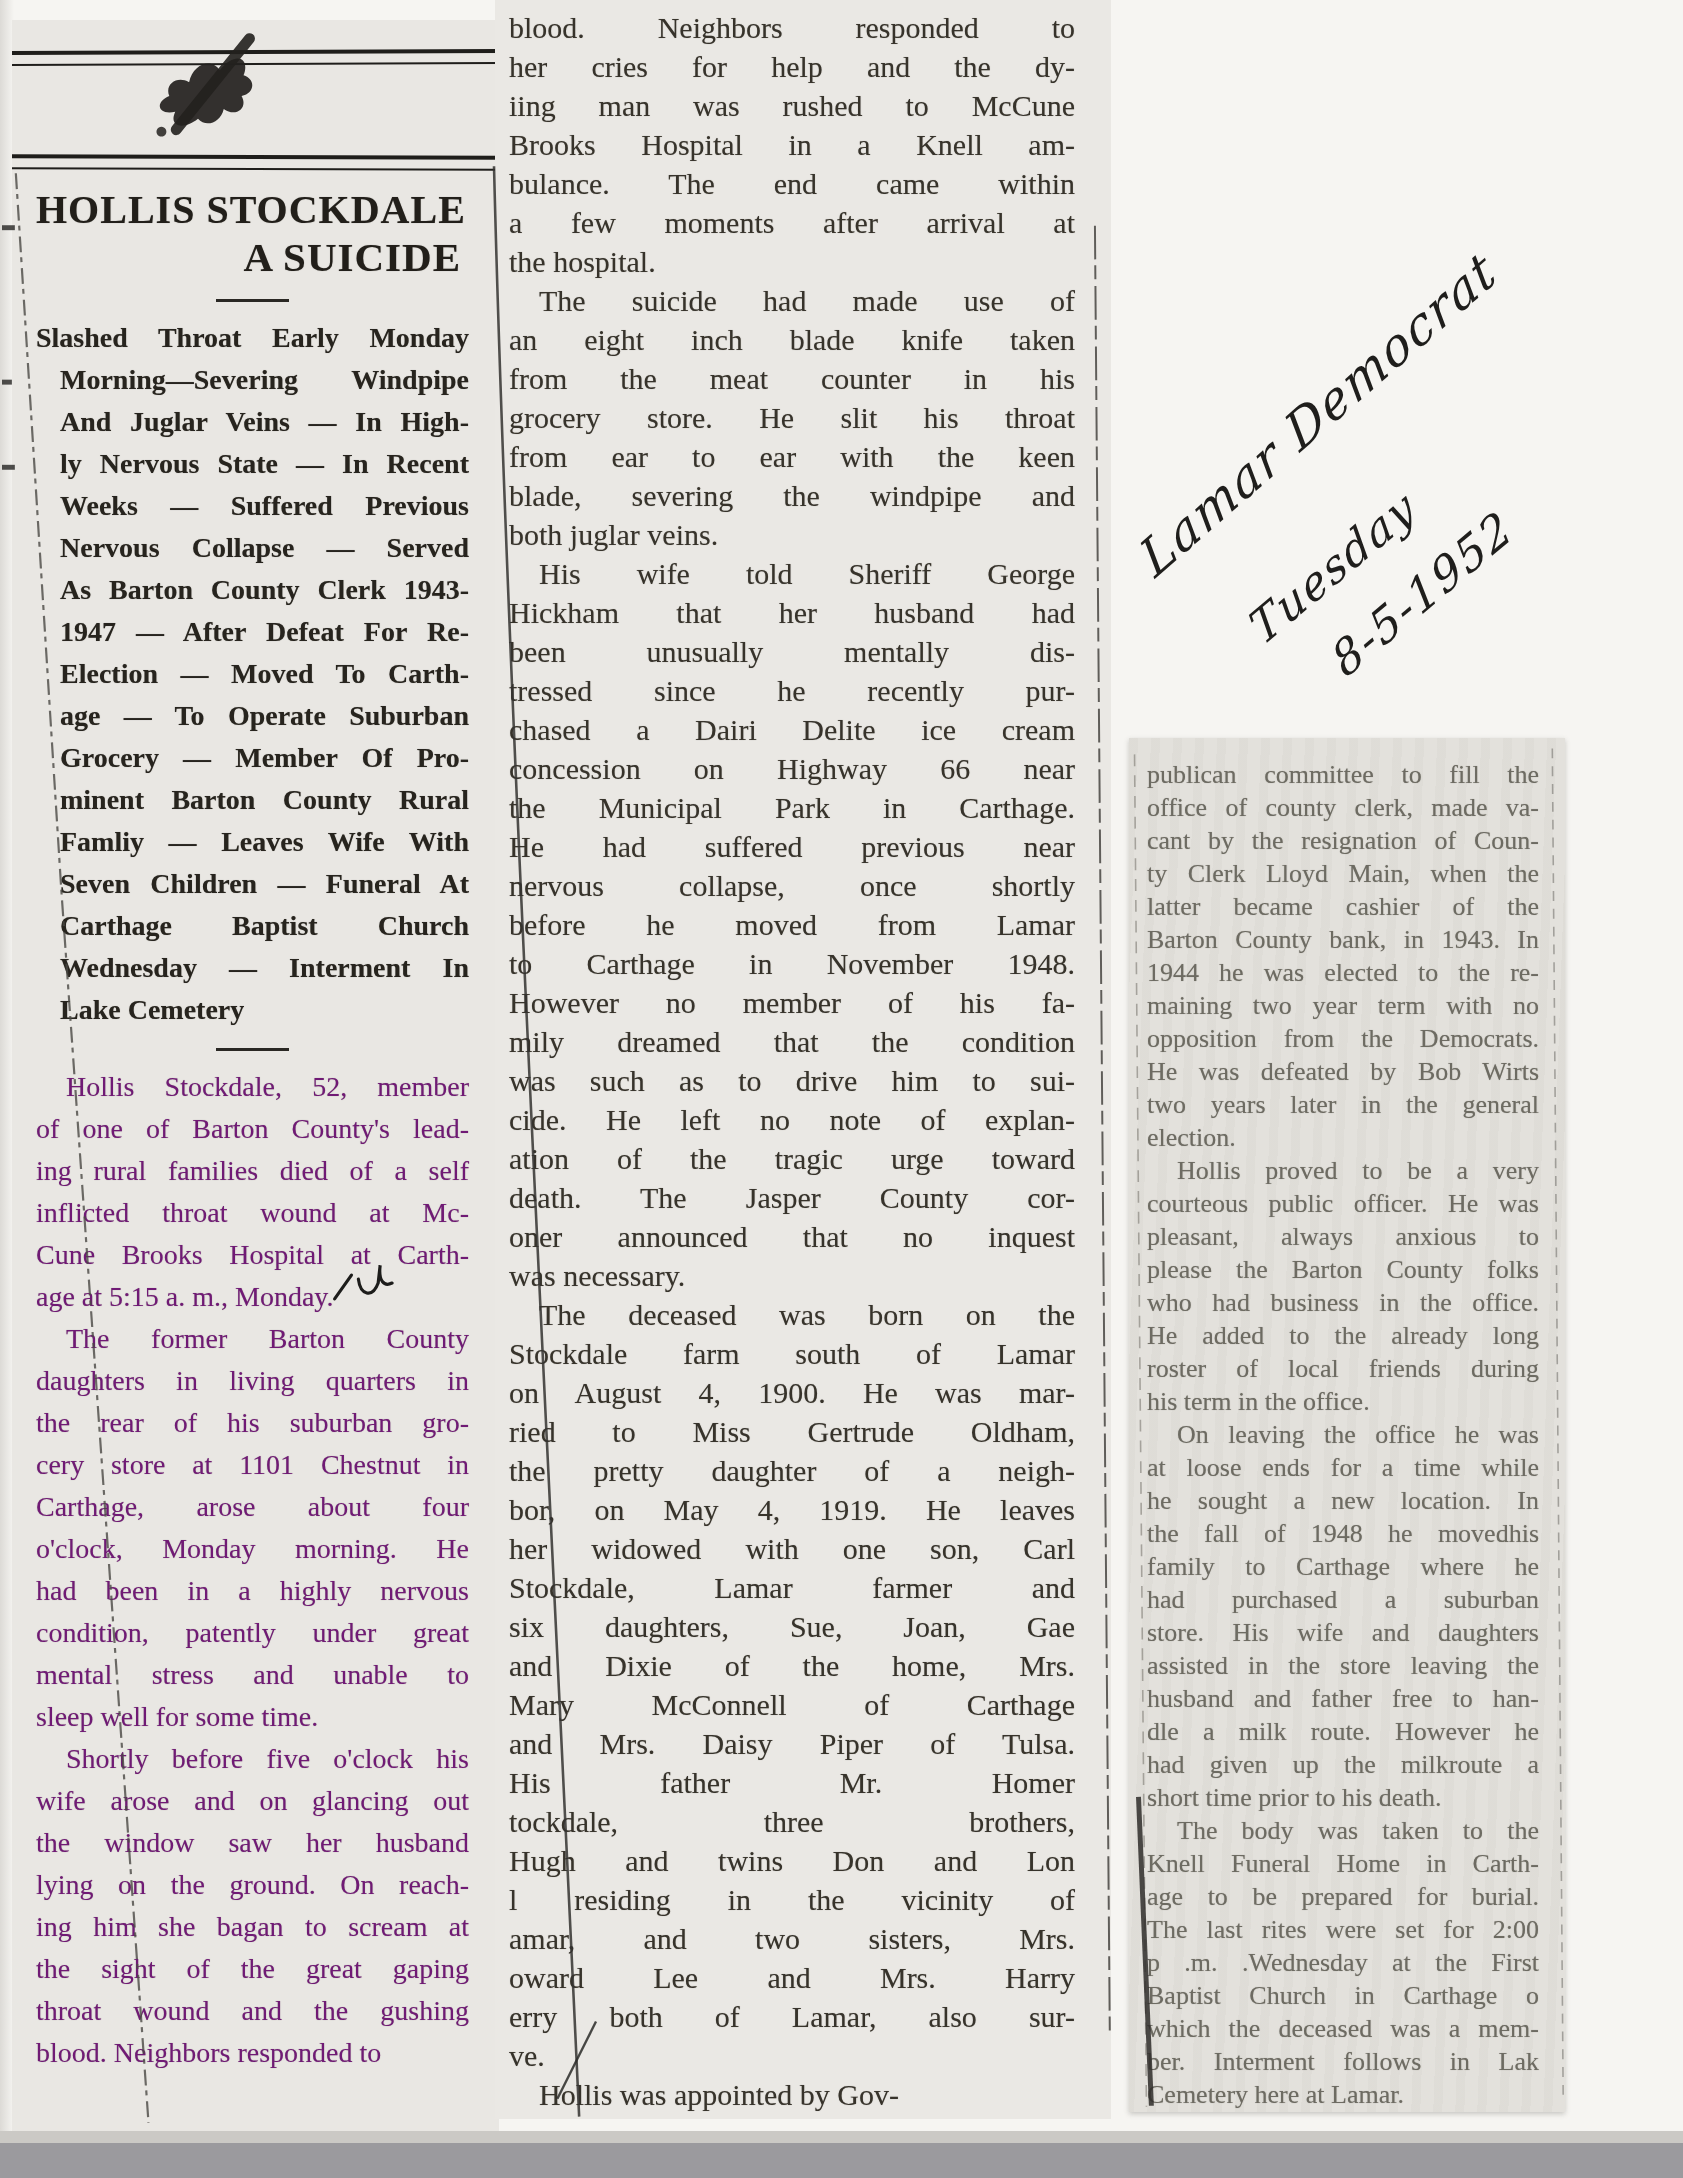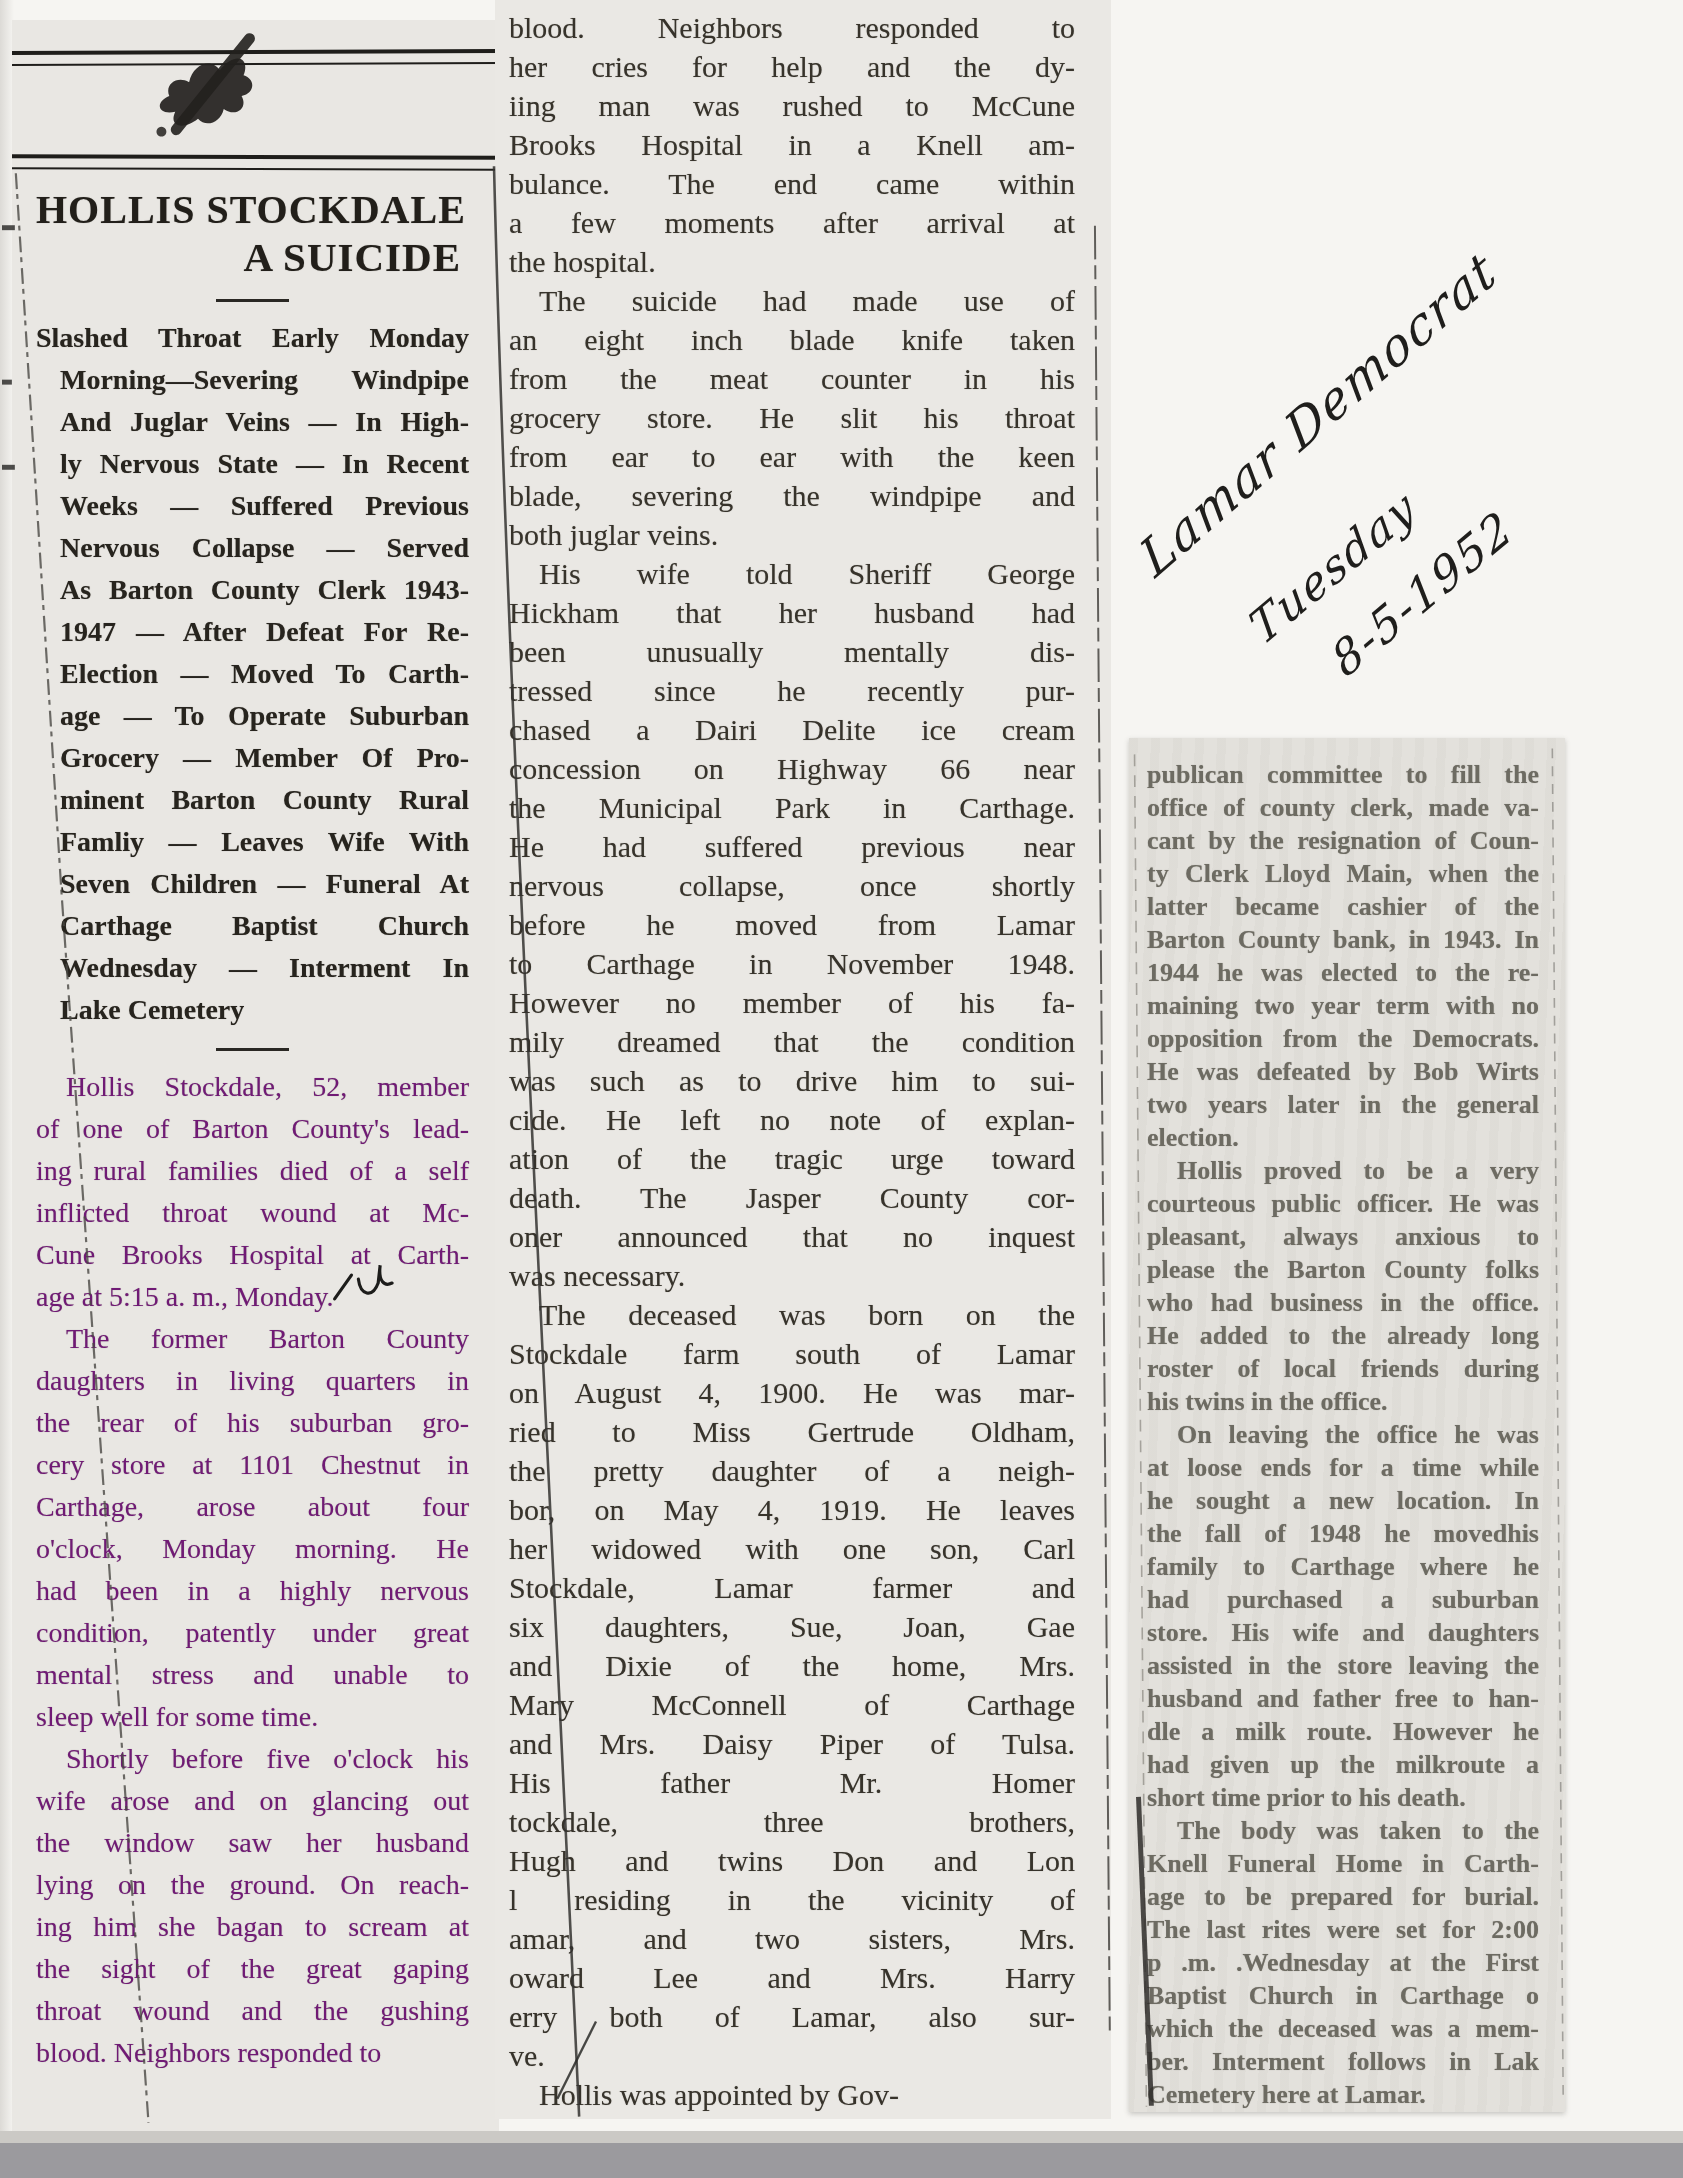--- a/index.html
+++ b/index.html
@@ -12,21 +12,21 @@
   .paper{position:absolute;overflow:hidden;}
   #clip-left{left:12px;top:8px;width:487px;height:2129px;background:#e9e7e3;
         padding:0 30px 0 24px;box-sizing:border-box;margin-top:12px;}
   #clip-mid{left:495px;top:0;width:616px;height:2119px;background:#eae8e4;
         padding:8px 36px 0 14px;box-sizing:border-box;}
   #clip-right{left:1129px;top:738px;width:436px;height:1374px;background:#e3e1dc;
         padding:20px 26px 0 18px;box-sizing:border-box;
         box-shadow:0 2px 5px rgba(60,58,52,.25);}
   #clip-right{background:
         repeating-linear-gradient(92deg, rgba(214,212,206,.35) 0 9px, rgba(0,0,0,0) 9px 22px),
-        #e3e1dc; font-weight: bold;}
+        #e3e1dc;}
 
   .rulepair{position:absolute;left:0;width:487px;height:9px;
         border-top:4px solid #1f1e1b;border-bottom:2px solid #1f1e1b;}
   #rule-top{top:30px;transform:rotate(-.25deg);}
   #rule-mid{top:135px;transform:rotate(.2deg);}
 
   .headline{margin-top:168px;color:#221f1a;}
   .hl1{font-size:40px;font-weight:bold;letter-spacing:1px;line-height:44px;}
   .hl2{font-size:41px;font-weight:bold;letter-spacing:1px;line-height:50px;text-align:right;padding-right:8px;}
 
@@ -219,21 +219,21 @@
           <div class="line">election.</div>
         </div>
         <div class="para indent">
           <div class="line">Hollis proved to be a very</div>
           <div class="line">courteous public officer. He was</div>
           <div class="line">pleasant, always anxious to</div>
           <div class="line">please the Barton County folks</div>
           <div class="line">who had business in the office.</div>
           <div class="line">He added to the already long</div>
           <div class="line">roster of local friends during</div>
-          <div class="line">his twins in the office.</div>
+          <div class="line">his term in the office.</div>
         </div>
         <div class="para indent">
           <div class="line">On leaving the office he was</div>
           <div class="line">at loose ends for a time while</div>
           <div class="line">he sought a new location. In</div>
           <div class="line">the fall of 1948 he movedhis</div>
           <div class="line">family to Carthage where he</div>
           <div class="line">had purchased a suburban</div>
           <div class="line">store. His wife and daughters</div>
           <div class="line">assisted in the store leaving the</div>

